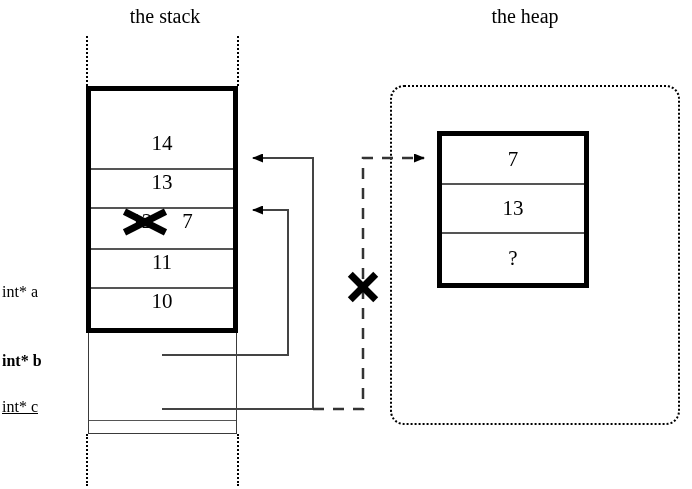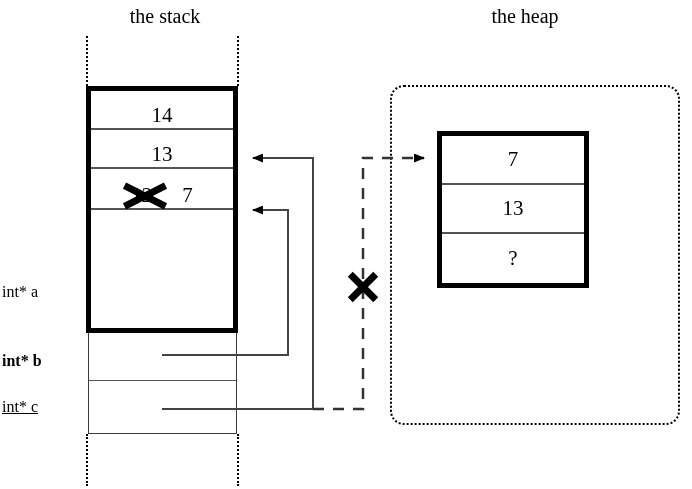--- a/index.html
+++ b/index.html
@@ -64,25 +64,26 @@
     border-top: none;
     background: #fff;
   }
 
   .stack-cell {
     position: absolute;
     left: 0;
     width: 100%;
     box-sizing: border-box;
     display: flex;
-    align-items: flex-end;
+    align-items: flex-start;
     justify-content: center;
     font-size: 21px;
     border-bottom: 2px solid #555;
     background: transparent;
+    margin-top: 40px;
   }
   .stack-cell.last { border-bottom: none; }
   .stack-cell.empty { border-bottom: 1.5px solid #555; }
   .stack-cell.empty.last { border-bottom: none; }
 
   
   .crossed-wrap {
     position: relative;
     display: inline-block;
     margin-right: 30px;
@@ -202,21 +203,27 @@
 
     <div class="stack-cell" style="top:78px;height:41px;">
       <span class="crossed-wrap">
         <span class="value">12</span>
         <span class="x-stroke a"></span>
         <span class="x-stroke b"></span>
       </span>
       <span>7</span>
     </div>
 
-
+    <div class="stack-cell" style="top:119px;height:39px;">
+      <span>11</span>
+    </div>
+
+    <div class="stack-cell last" style="top:158px;height:39px;">
+      <span>10</span>
+    </div>
 
   </div>
 
   <div id="stack-inactive-frame">
     <div class="stack-cell empty" style="top:0px;height:48px;">
       <span></span>
     </div>
     <div class="stack-cell empty last" style="top:48px;height:51px;">
       <span></span>
     </div>

